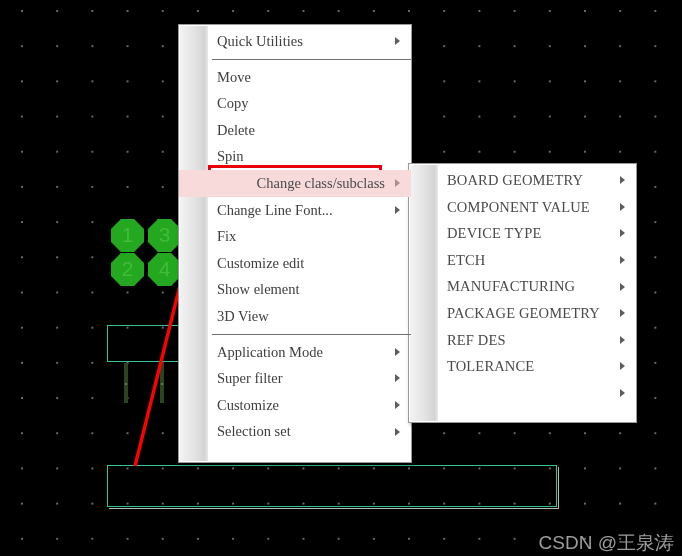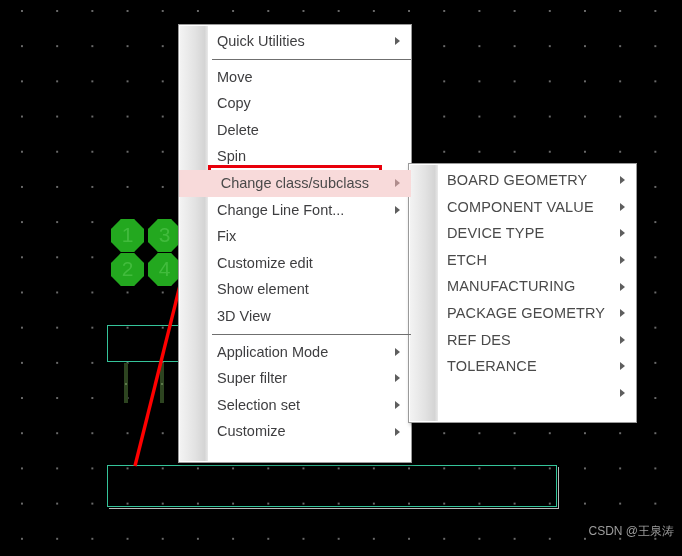--- a/index.html
+++ b/index.html
@@ -103,24 +103,25 @@
   .menu-list {
     position: relative;
     z-index: 2;
     padding: 3px 0;
   }
   .menu-item {
     position: relative;
     height: 26.6px;
     line-height: 26.6px;
     padding-left: 38px;
-    padding-right: 42px;
+    padding-right: 26px;
     font-size: 14.5px;
     color: #3e3e40;
     white-space: nowrap;
+    font-family: Liberation Serif, serif;
   }
   .menu-item.highlight {
     background: #f8dada;
     color: #4a4a4a;
     text-align: right;
   }
   .menu-item .arrow-right {
     position: absolute;
     right: 11px;
     top: 50%;
@@ -152,23 +153,23 @@
     position: absolute;
     border: 3px solid #e8000b;
     box-sizing: border-box;
     pointer-events: none;
   }
 
   
   #watermark {
     position: absolute;
     right: 8px;
-    bottom: 16px;
-    font-family: "Liberation Sans", sans-serif;
-    font-size: 12px;
+    bottom: 0;
+    font-family: "Liberation Sans", sans-serif;
+    font-size: 19px;
     color: #9d9d9d;
     user-select: none;
   }
 </style>
 </head>
 <body>
 
 <div id="pcb-canvas"></div>
 
 <div id="pcb-shapes">
@@ -213,22 +214,22 @@
       <div class="menu-item"><span>Spin</span></div>
       <div class="menu-item highlight" style="background: rgb(248, 218, 218);"><span>Change class/subclass</span><span class="arrow-right"></span></div>
       <div class="menu-item"><span>Change Line Font...</span><span class="arrow-right"></span></div>
       <div class="menu-item"><span>Fix</span></div>
       <div class="menu-item"><span>Customize edit</span></div>
       <div class="menu-item"><span>Show element</span></div>
       <div class="menu-item"><span>3D View</span></div>
       <div class="menu-sep"></div>
       <div class="menu-item"><span>Application Mode</span><span class="arrow-right"></span></div>
       <div class="menu-item"><span>Super filter</span><span class="arrow-right"></span></div>
+      <div class="menu-item"><span>Customize</span><span class="arrow-right"></span></div>
       <div class="menu-item"><span>Selection set</span><span class="arrow-right"></span></div>
-      <div class="menu-item"><span>Customize</span><span class="arrow-right"></span></div>
     </div>
 </div>
 
 <div class="menu submenu" id="class-submenu" style="left: 408px; top: 163px; width: 229px; height: 260px;">
   <div class="menu-gutter"></div>
   <div class="menu-list" id="class-submenu-list">
       <div class="menu-item"><span>BOARD GEOMETRY</span><span class="arrow-right"></span></div>
       <div class="menu-item"><span>COMPONENT VALUE</span><span class="arrow-right"></span></div>
       <div class="menu-item"><span>DEVICE TYPE</span><span class="arrow-right"></span></div>
       <div class="menu-item"><span>ETCH</span><span class="arrow-right"></span></div>

